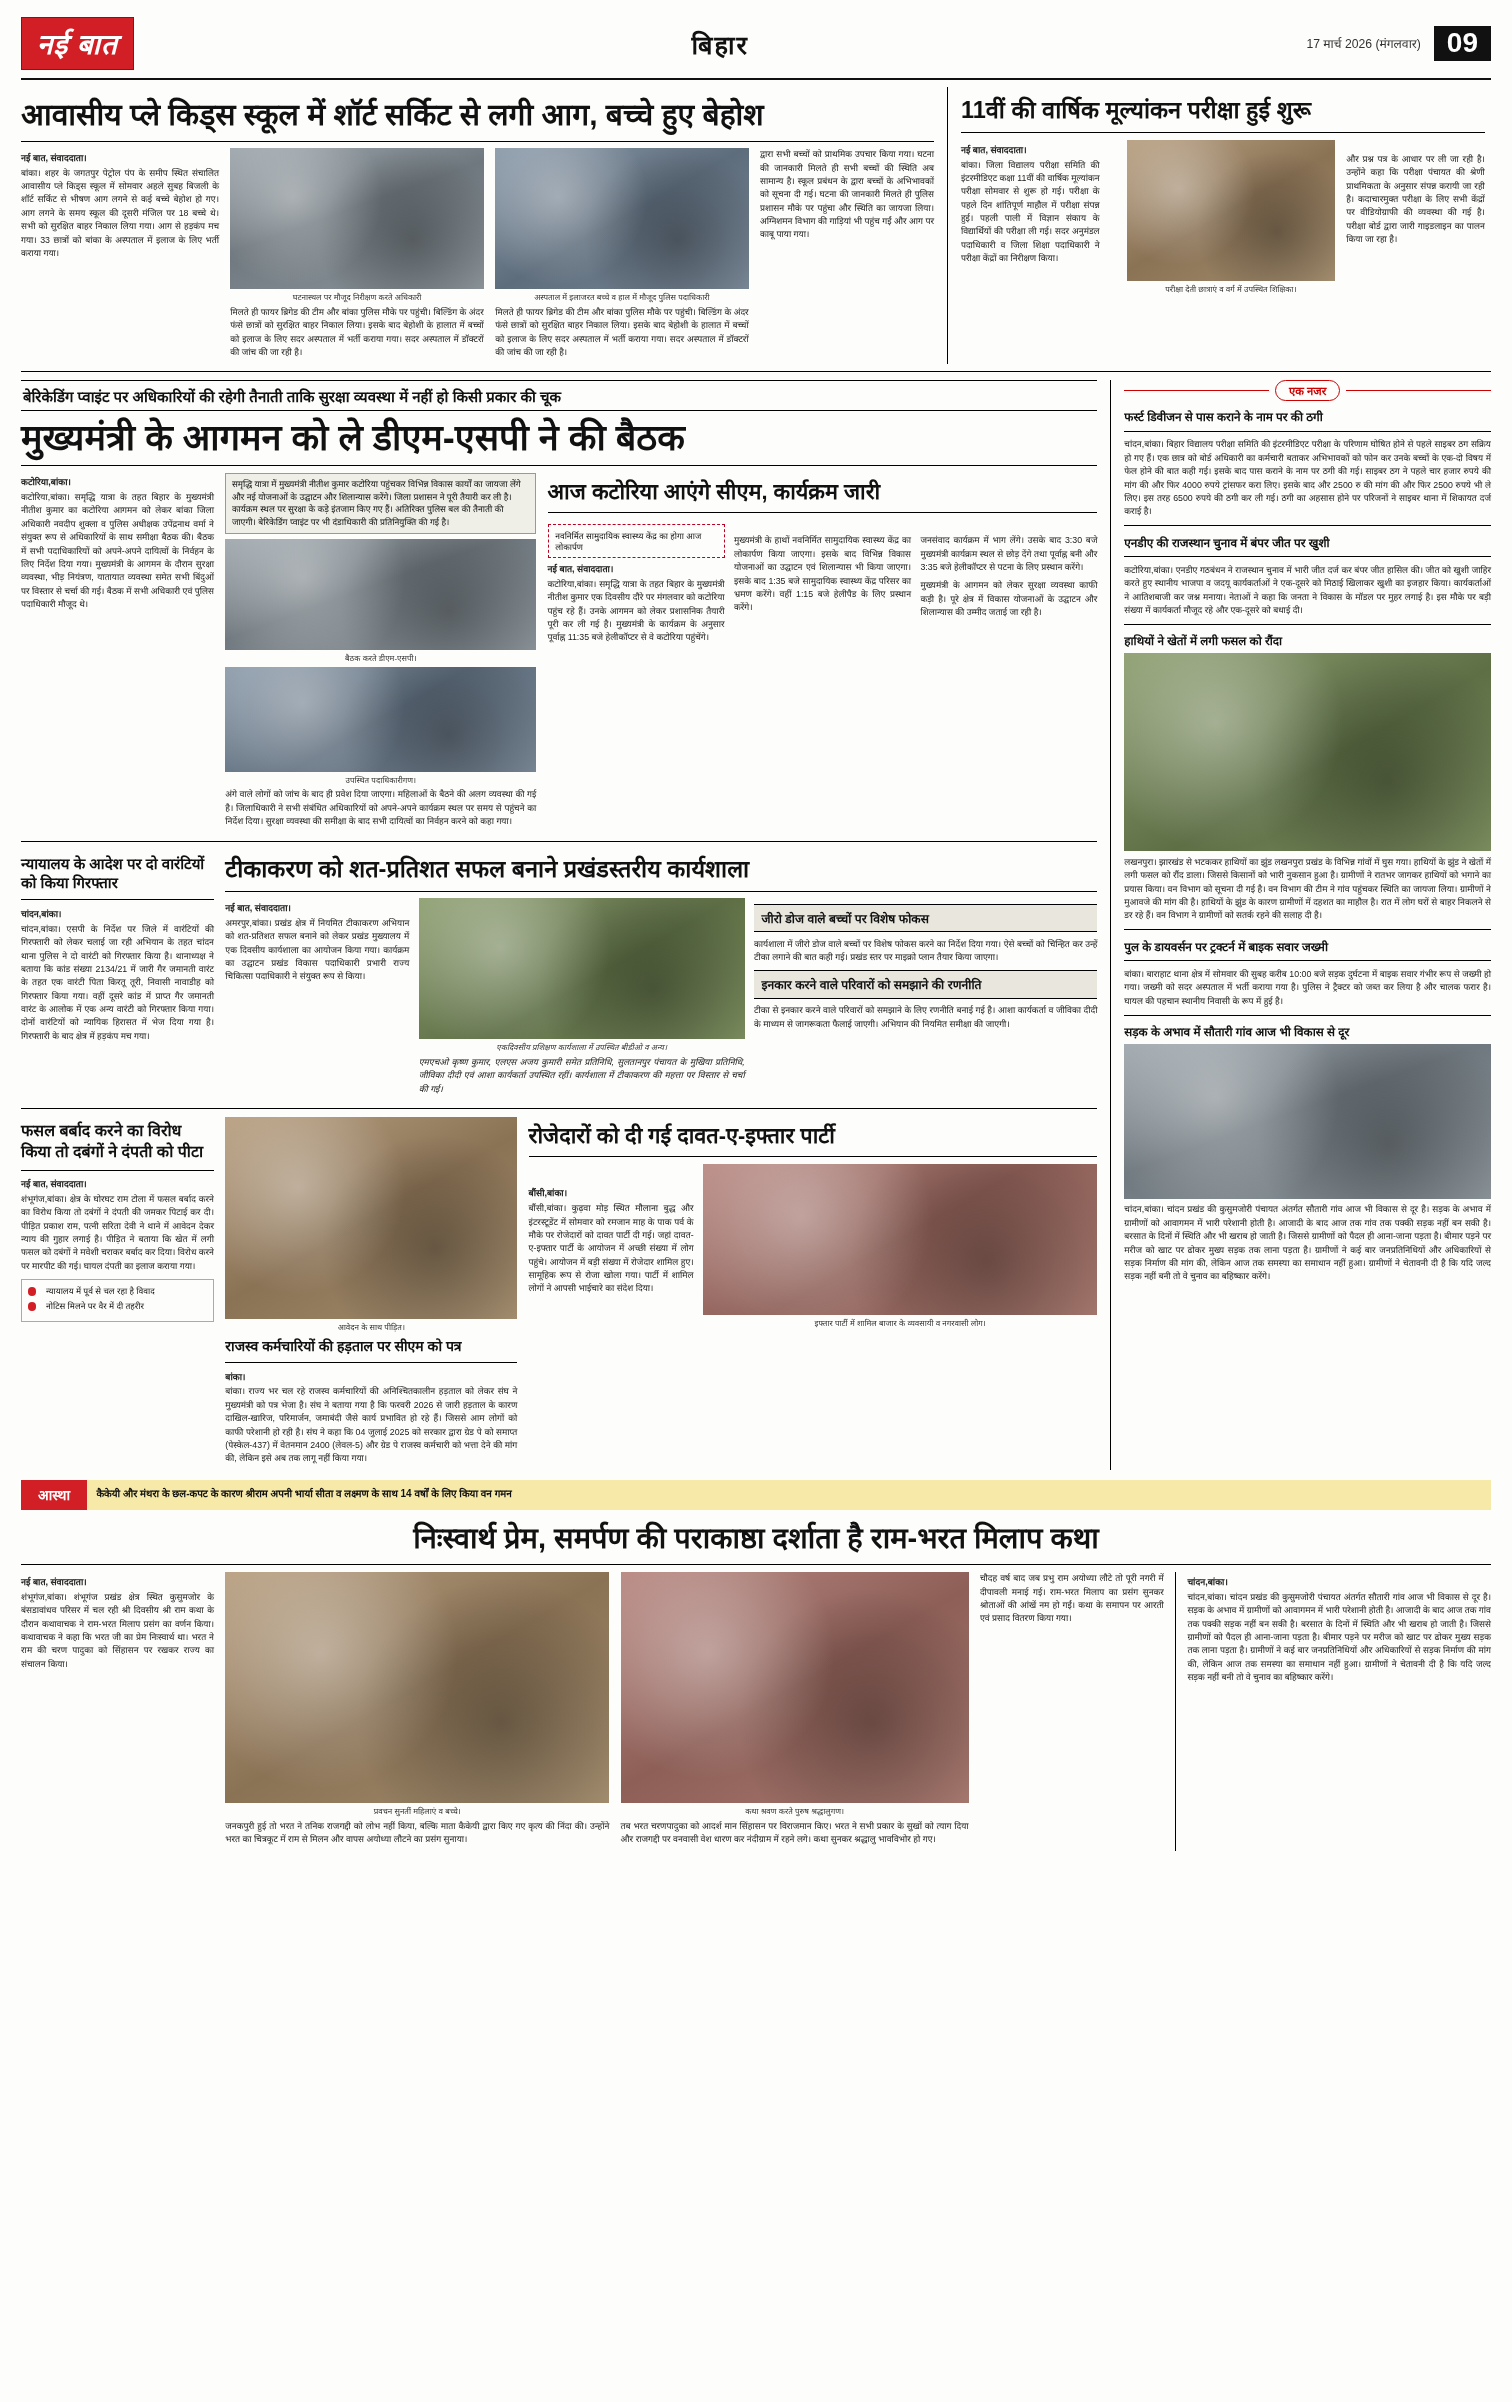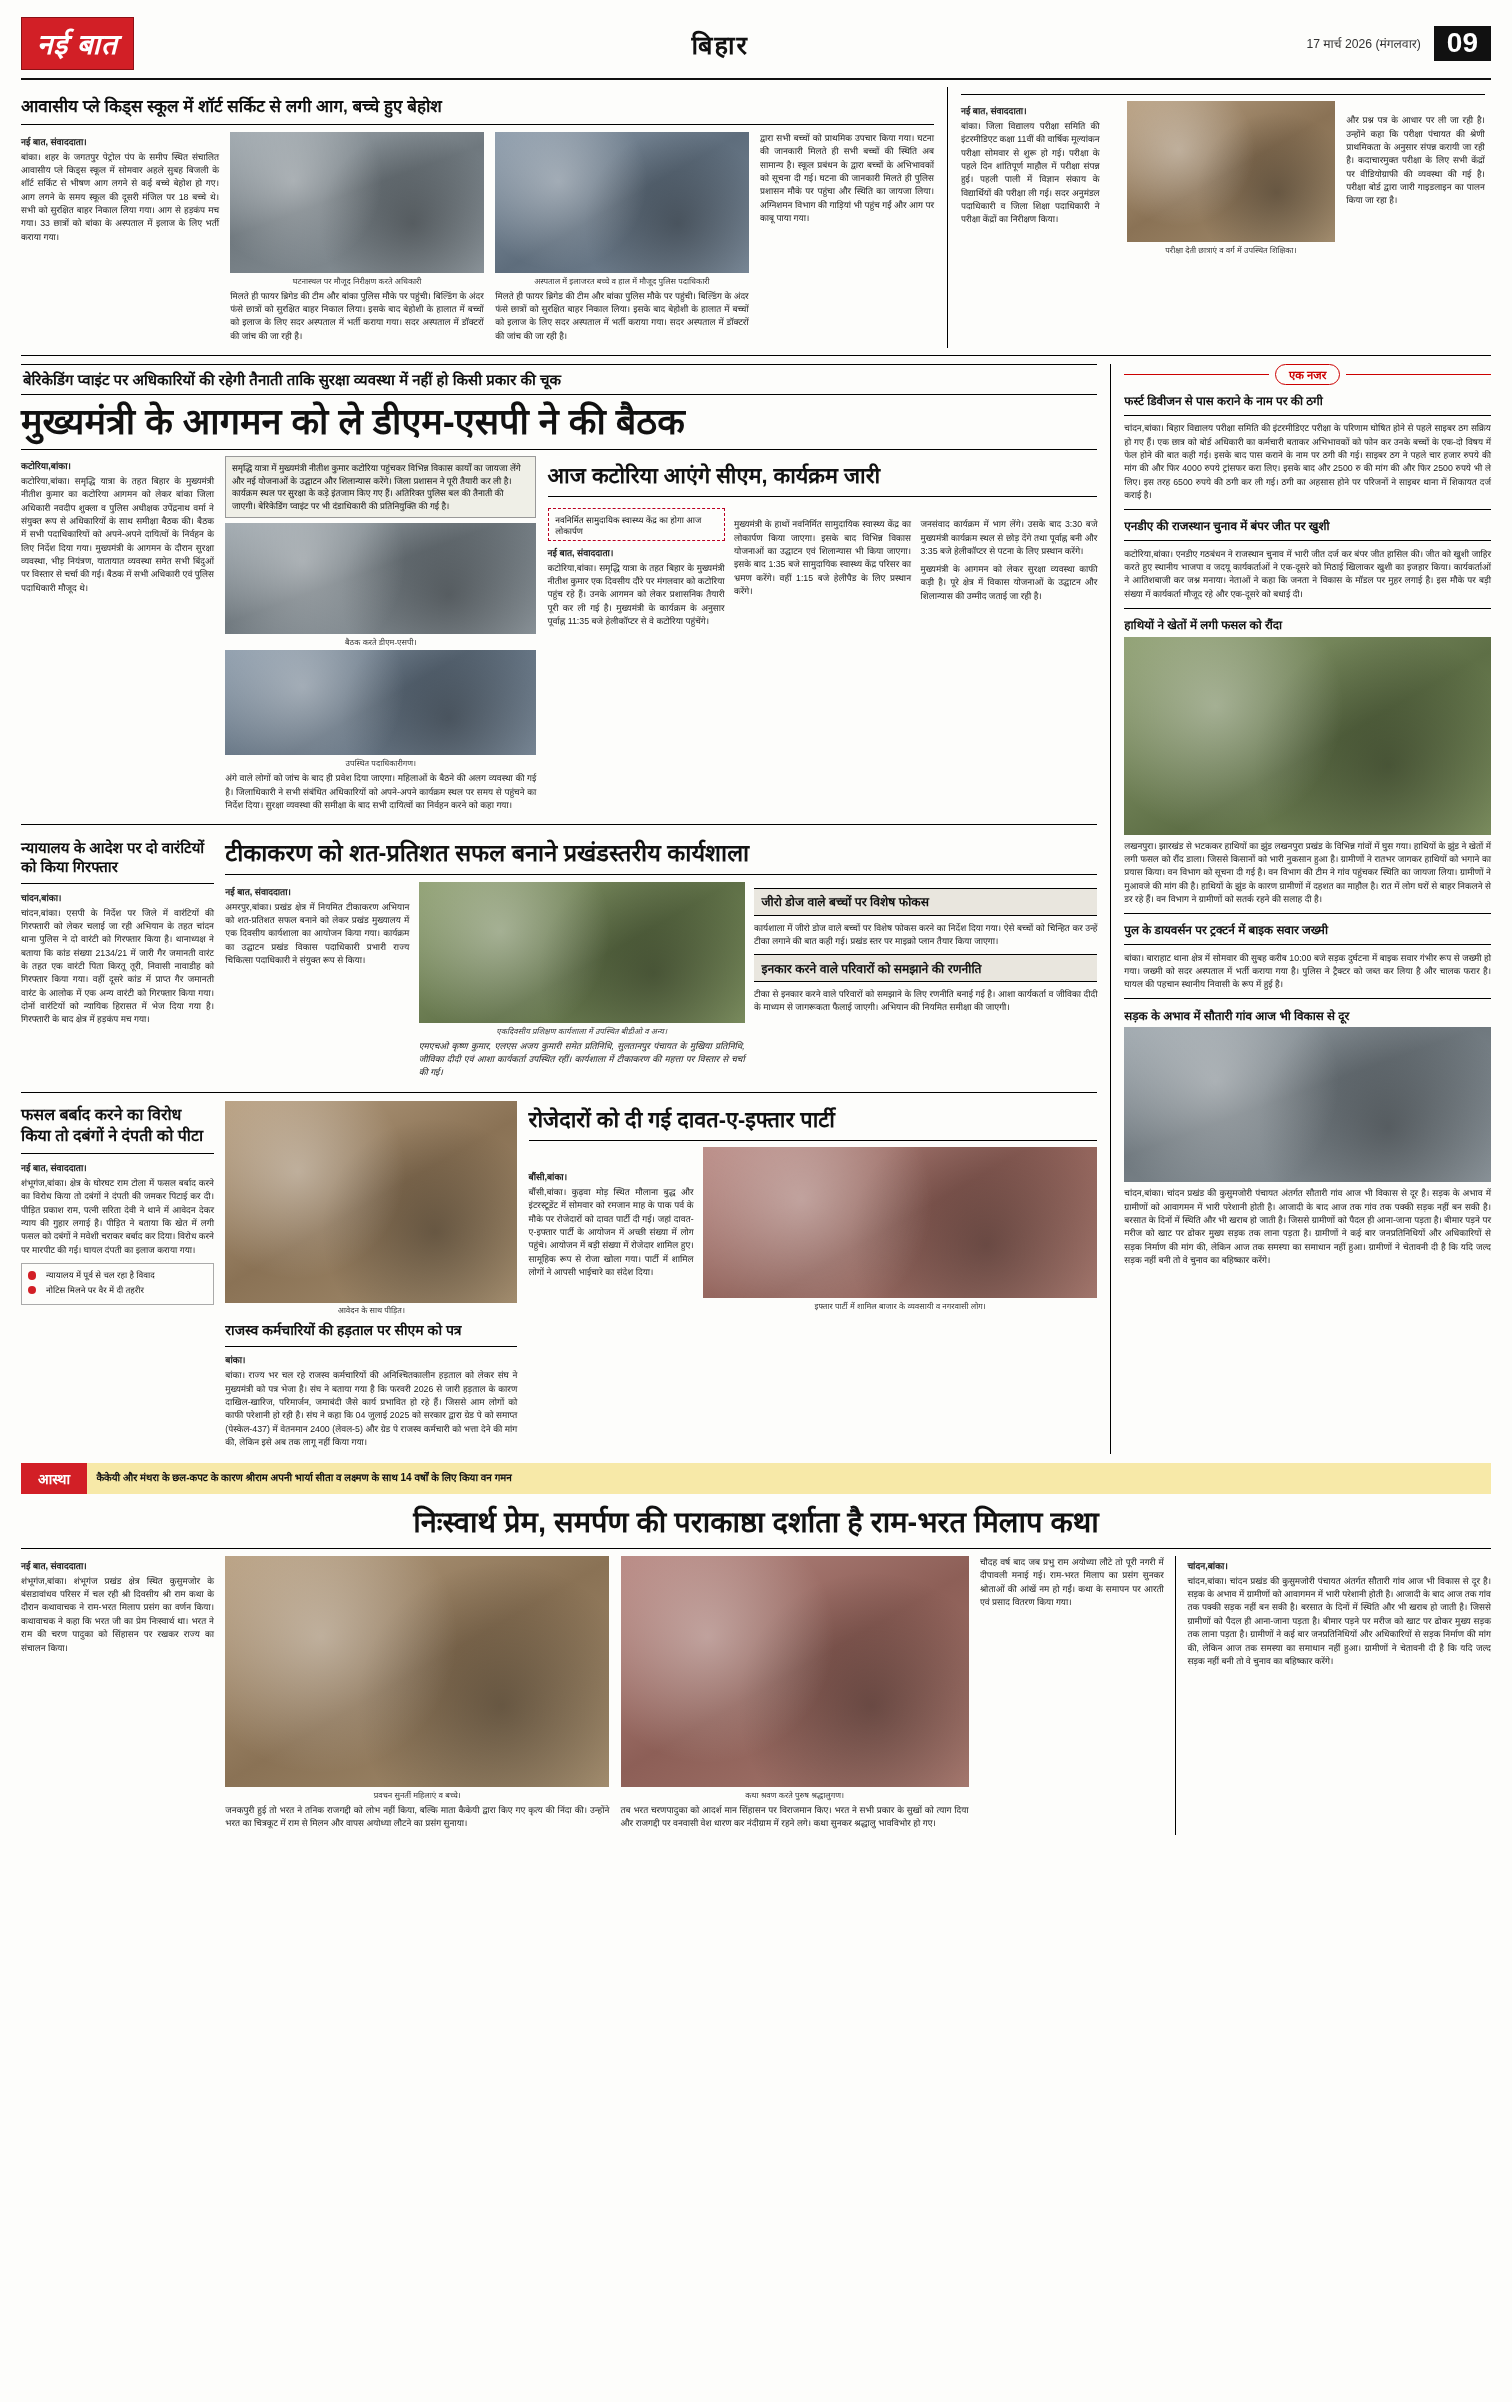--- a/index.html
+++ b/index.html
@@ -15,21 +15,21 @@
 
   
   .masthead { display:flex; align-items:center; justify-content:space-between; border-bottom:2.8px solid #111; padding-bottom:7.5px; }
   .logo-box { background:#d21f26; color:#fff; font-weight:bold; font-size:28px; padding:5.6px 15px 7.5px 15px; letter-spacing:0.9px; font-style:italic; border:1.9px solid #8c1116; }
   .mast-center { font-size:25.4px; font-weight:bold; letter-spacing:1.9px; }
   .mast-right { display:flex; align-items:center; gap:13px; }
   .mast-date { font-size:12.2px; color:#333; }
   .page-no { background:#111; color:#fff; font-size:28px; font-weight:bold; padding:1.9px 13px; line-height:1.1; }
 
   
-  .hl1 { font-size:17px; font-weight:bold; line-height:1.25; margin:9.4px 0 5.6px 0; }
+  .hl1 { font-size:30px; font-weight:bold; line-height:1.25; margin:9.4px 0 5.6px 0; }
   .hl2 { font-size:20px; font-weight:bold; line-height:1.25; margin:5.6px 0 4.7px 0; }
   .hl3 { font-size:16px; font-weight:bold; line-height:1.3; margin:4.7px 0 3.8px 0; }
   .byline { font-size:9px; font-weight:bold; color:#222; margin:2.8px 0; }
   .body { font-size:8.8px; line-height:1.52; text-align:justify; color:#1b1b1b; }
   .body p { margin:0 0 4.7px 0; }
   .cap { font-size:8px; color:#333; text-align:center; margin-top:1.9px; }
   .rule { border-top:0.9px solid #000; margin:6.6px 0; }
   .rule-thick { border-top:1.9px solid #000; margin:7.5px 0; }
 
   
@@ -119,20 +119,21 @@
           <div class="body">
               <p>द्वारा सभी बच्चों को प्राथमिक उपचार किया गया। घटना की जानकारी मिलते ही सभी बच्चों की स्थिति अब सामान्य है। स्कूल प्रबंधन के द्वारा बच्चों के अभिभावकों को सूचना दी गई। घटना की जानकारी मिलते ही पुलिस प्रशासन मौके पर पहुंचा और स्थिति का जायजा लिया। अग्निशमन विभाग की गाड़ियां भी पहुंच गईं और आग पर काबू पाया गया।</p>
             </div>
         </div>
       </div>
     </div>
 
     <div class="divider-v"></div>
 
     <div class="top-right">
+      <div class="hl1" style="font-size:23.5px;">11वीं की वार्षिक मूल्यांकन परीक्षा हुई शुरू</div>
       <div class="rule"></div>
       <div class="cols3">
         <div class="col">
           <div class="byline">नई बात, संवाददाता।</div>
           <div class="body">
               <p>बांका। जिला विद्यालय परीक्षा समिति की इंटरमीडिएट कक्षा 11वीं की वार्षिक मूल्यांकन परीक्षा सोमवार से शुरू हो गई। परीक्षा के पहले दिन शांतिपूर्ण माहौल में परीक्षा संपन्न हुई। पहली पाली में विज्ञान संकाय के विद्यार्थियों की परीक्षा ली गई। सदर अनुमंडल पदाधिकारी व जिला शिक्षा पदाधिकारी ने परीक्षा केंद्रों का निरीक्षण किया।</p>
             </div>
         </div>
         <div class="col" style="flex:1.5;padding-left:16px;">
           <div class="ph warm" style="height:141px;"></div>

